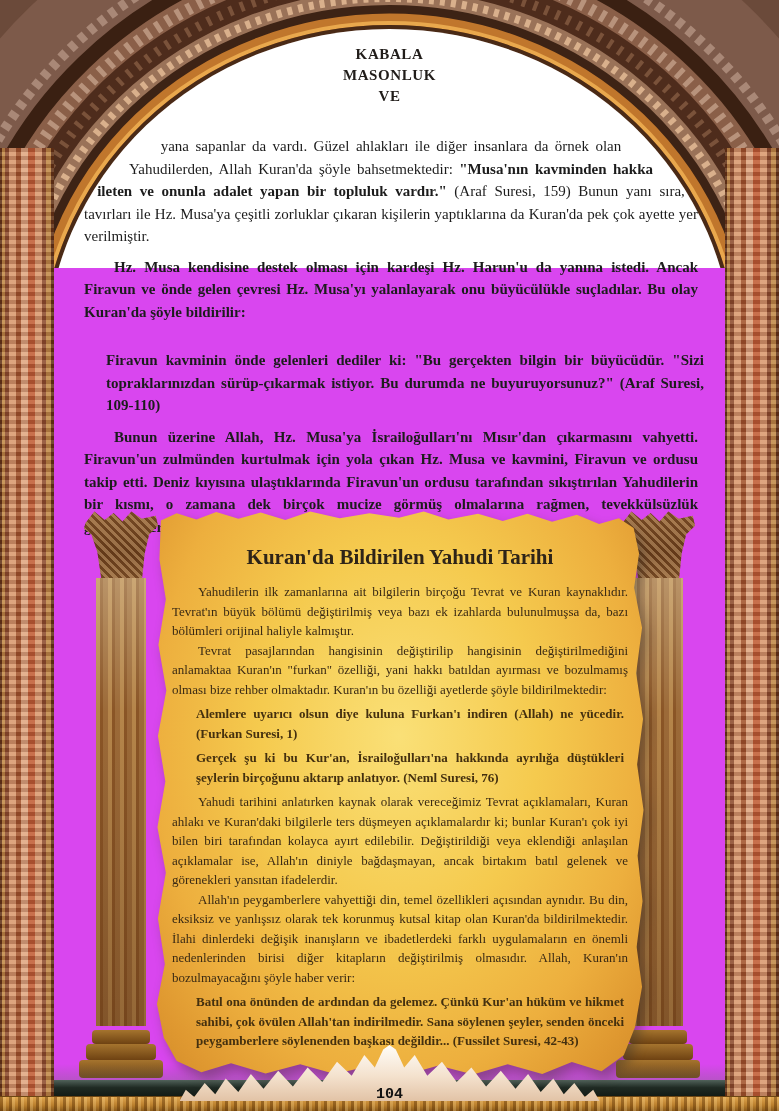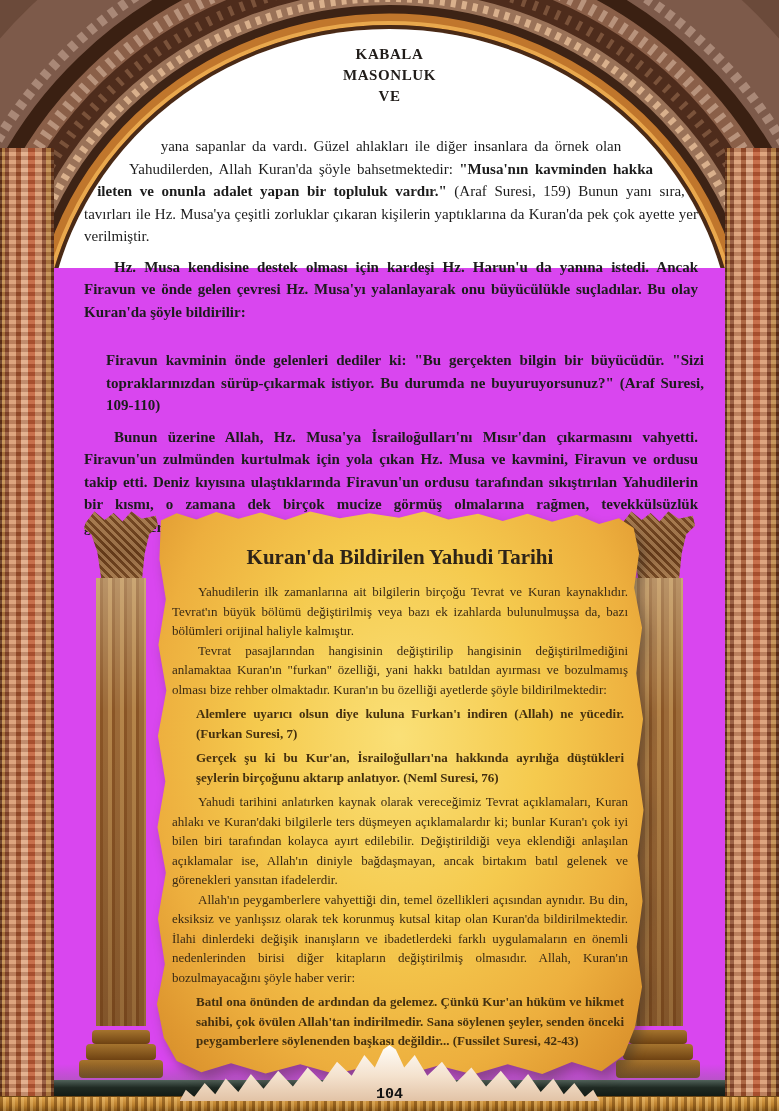--- a/index.html
+++ b/index.html
@@ -157,21 +157,21 @@
           <i></i>
           <i></i>
         </div>
     </div>
     <div class="parch-wrap">
       <div class="parchment">
         <div class="box-title">Kuran'da Bildirilen Yahudi Tarihi</div>
         <div class="boxtext">
             <p class="body"><span>Yahudilerin ilk zamanlarına ait bilgilerin birçoğu Tevrat ve Kuran kaynaklıdır. Tevrat'ın büyük bölümü değiştirilmiş veya bazı ek izahlarda bulunulmuşsa da, bazı bölümleri orijinal haliyle kalmıştır.</span></p>
             <p class="body"><span>Tevrat pasajlarından hangisinin değiştirilip hangisinin değiştirilmediğini anlamaktaa Kuran'ın "furkan" özelliği, yani hakkı batıldan ayırması ve bozulmamış olması bize rehber olmaktadır. Kuran'ın bu özelliği ayetlerde şöyle bildirilmektedir:</span></p>
-            <p class="quote"><span class="b">Alemlere uyarıcı olsun diye kuluna Furkan'ı indiren (Allah) ne yücedir. (Furkan Suresi, 7)</span></p>
+            <p class="quote"><span class="b">Alemlere uyarıcı olsun diye kuluna Furkan'ı indiren (Allah) ne yücedir. (Furkan Suresi, 1)</span></p>
             <p class="quote"><span class="b">Gerçek şu ki bu Kur'an, İsrailoğulları'na hakkında ayrılığa düştükleri şeylerin birçoğunu aktarıp anlatıyor. (Neml Suresi, 76)</span></p>
             <p class="body"><span>Yahudi tarihini anlatırken kaynak olarak vereceğimiz Tevrat açıklamaları, Kuran ahlakı ve Kuran'daki bilgilerle ters düşmeyen açıklamalardır ki; bunlar Kuran'ı çok iyi bilen biri tarafından kolayca ayırt edilebilir. Değiştirildiği veya eklendiği anlaşılan açıklamalar ise, Allah'ın diniyle bağdaşmayan, ancak birtakım batıl gelenek ve görenekleri yansıtan ifadelerdir.</span></p>
             <p class="body"><span>Allah'ın peygamberlere vahyettiği din, temel özellikleri açısından aynıdır. Bu din, eksiksiz ve yanlışsız olarak tek korunmuş kutsal kitap olan Kuran'da bildirilmektedir. İlahi dinlerdeki değişik inanışların ve ibadetlerdeki farklı uygulamaların en önemli nedenlerinden birisi diğer kitapların değiştirilmiş olmasıdır. Allah, Kuran'ın bozulmayacağını şöyle haber verir:</span></p>
             <p class="quote"><span class="b">Batıl ona önünden de ardından da gelemez. Çünkü Kur'an hüküm ve hikmet sahibi, çok övülen Allah'tan indirilmedir. Sana söylenen şeyler, senden önceki peygamberlere söylenenden başkası değildir... (Fussilet Suresi, 42-43)</span></p>
           </div>
       </div>
     </div>
   </div>
 
   <div class="fold-shadow"></div>

